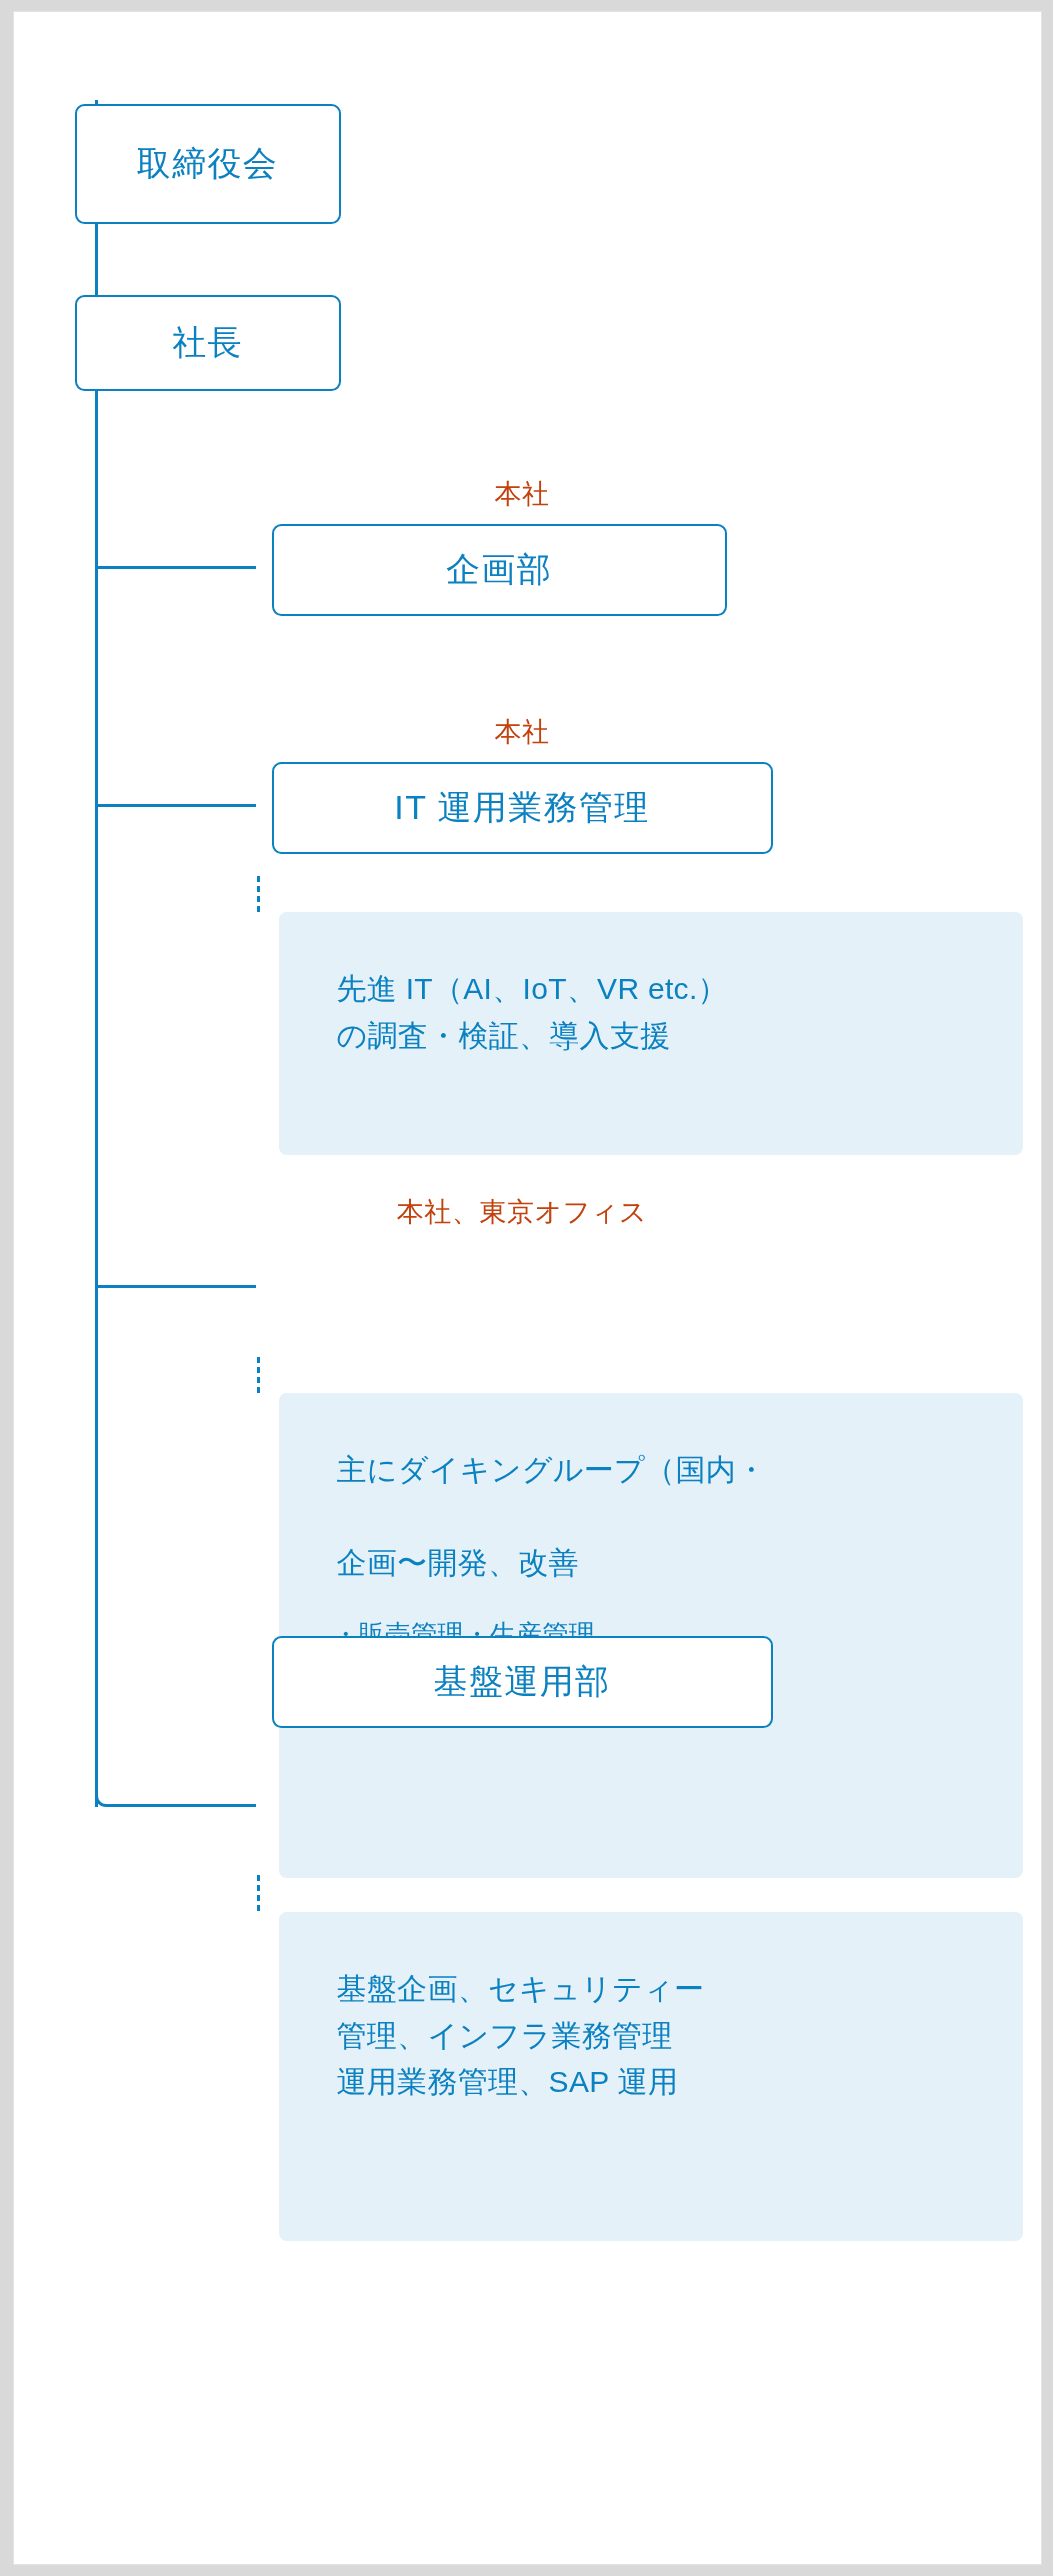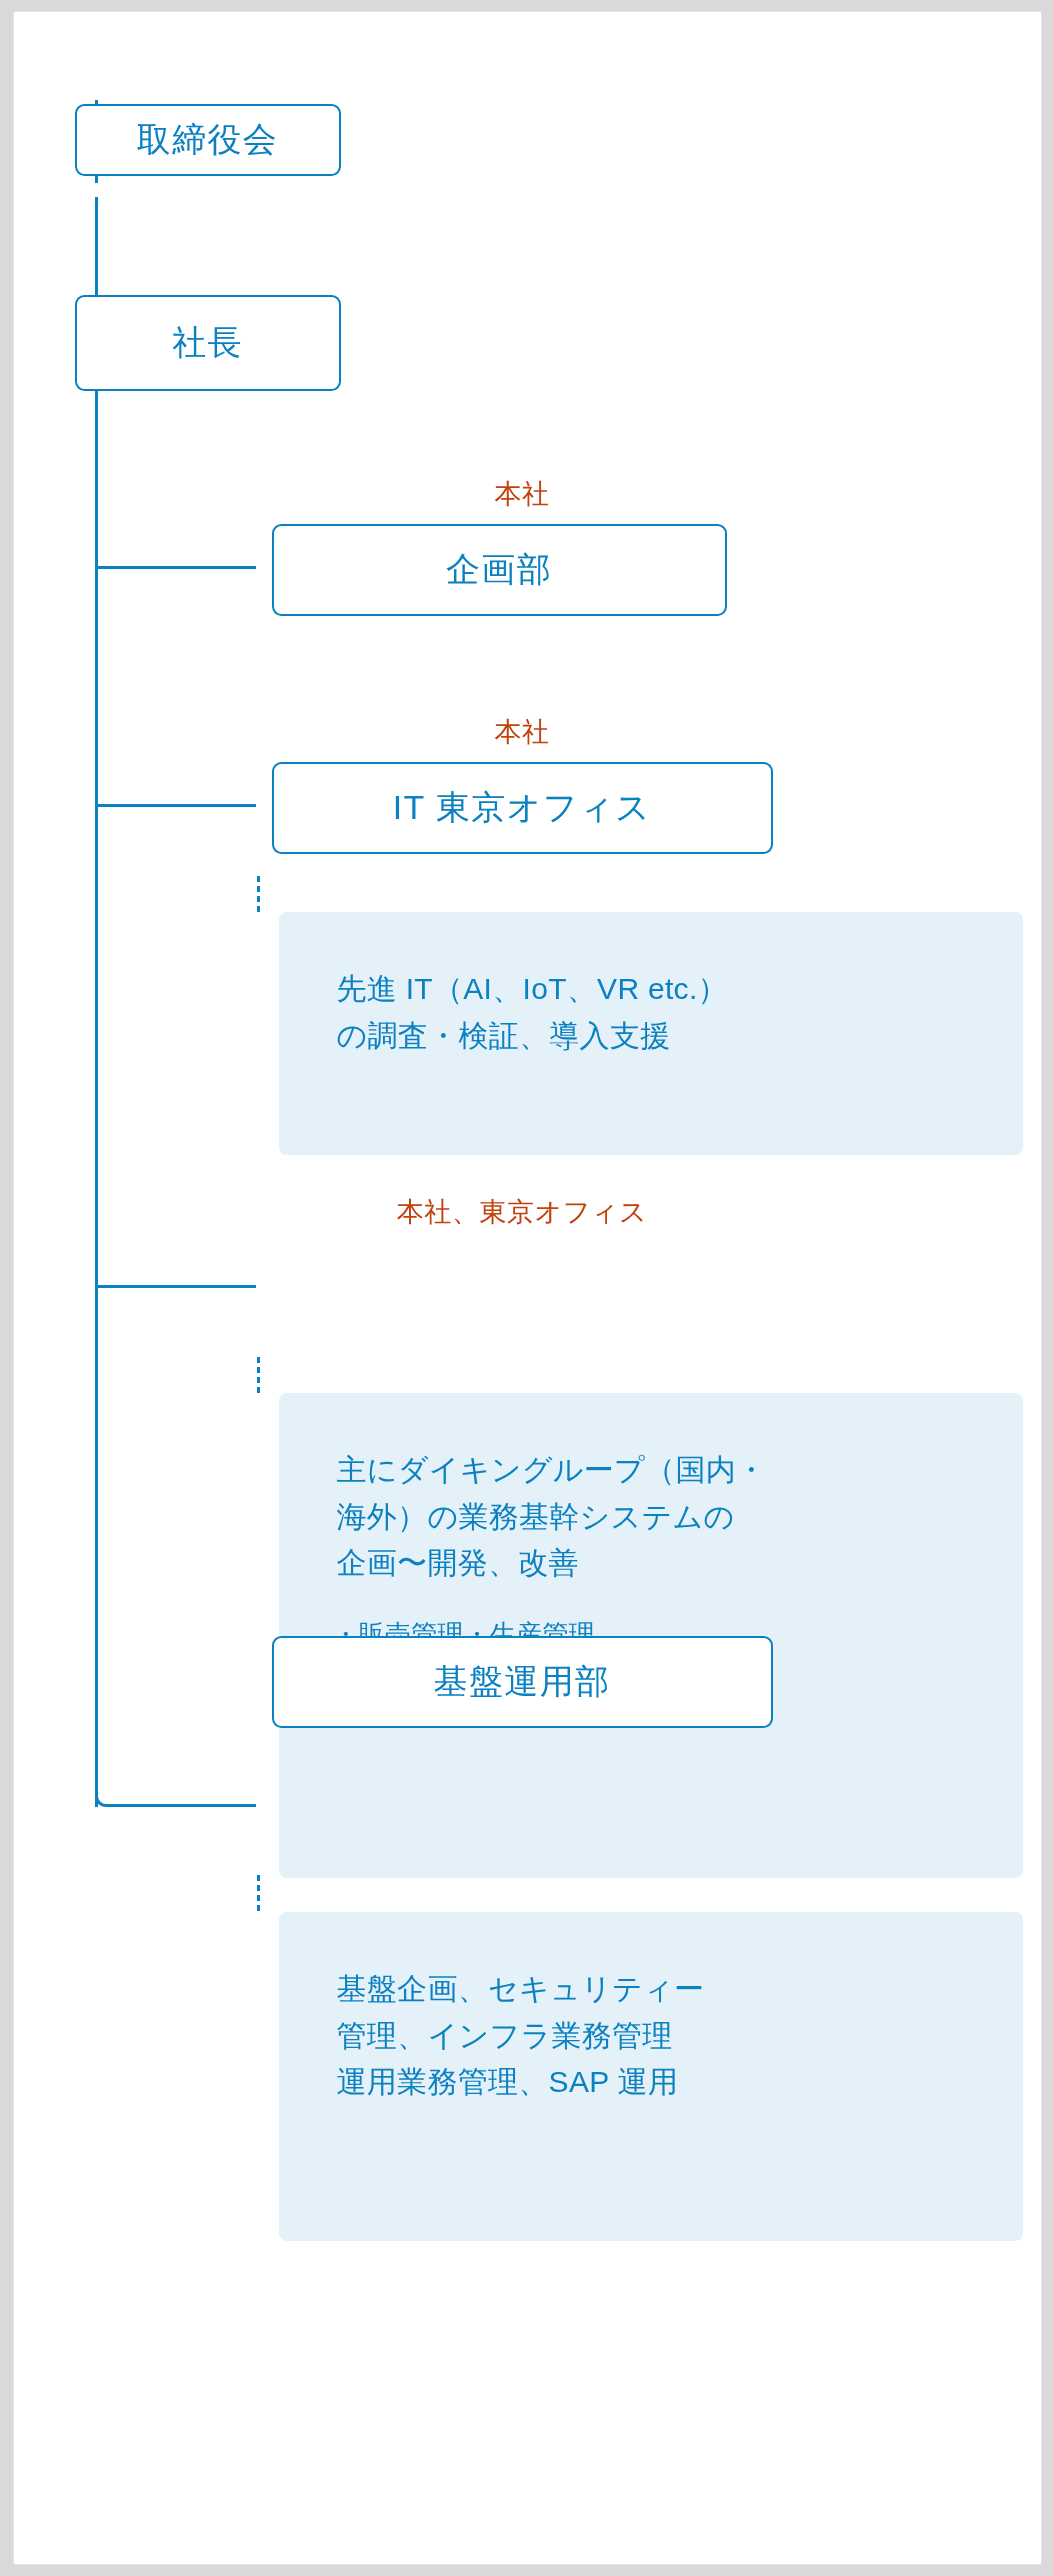--- a/index.html
+++ b/index.html
@@ -128,49 +128,49 @@
     <div class="branch" style="left:81px; top:792px; width:161px;"></div>
 
     <div class="branch" style="left:81px; top:1273px; width:161px;"></div>
 
     <div class="branch-corner" style="left:81px; top:1723px; width:161px; height:72px;"></div>
 
     <div class="dotted" style="left:243px; top:864px;"></div>
     <div class="dotted" style="left:243px; top:1345px;"></div>
     <div class="dotted" style="left:243px; top:1863px;"></div>
 
-    <div class="node" style="left:61px; top:92px; width:266px; height:72px; top:92px;">
+    <div class="node" style="left:61px; top:92px; width:266px; height:120px; top:92px;">
       <span class="node-label">取締役会</span>
     </div>
 
     <div class="node" style="left:61px; top:283px; width:266px; height:96px;">
       <span class="node-label">社長</span>
     </div>
 
     <div class="office" style="left:258px; top:464px; width:501px;">本社</div>
     <div class="node" style="left:258px; top:512px; width:455px; height:92px;">
       <span class="node-label">企画部</span>
     </div>
 
     <div class="office" style="left:258px; top:702px; width:501px;">本社</div>
     <div class="node" style="left:258px; top:750px; width:501px; height:92px;">
-      <span class="node-label">IT 東京オフィス</span>
+      <span class="node-label">IT 運用業務管理</span>
     </div>
     <div class="desc" style="left:265px; top:900px; width:744px; height:243px;">
       <p class="desc-head">
         <span>先進 IT（AI、IoT、VR etc.）</span><br>
         <span>の調査・検証、導入支援</span>
       </p>
     </div>
 
     <div class="office" style="left: 258px; top: 1182px; width: 501px;">本社、東京オフィス</div>
     <div class="desc" style="left:265px; top:1381px; width:744px; height:485px;">
       <p class="desc-head">
         <span>主にダイキングループ（国内・</span><br>
-        <span>海外）の業務基幹システムの</span><br>
+        <br>
         <span>企画〜開発、改善</span>
       </p>
       <ul class="desc-list">
         <li>・販売管理・生産管理</li>
         <li>・購買、在庫管理・会計管理</li>
       </ul>
     </div>
 
     <div class="office" style="left: 258px; top: 1632px; width: 501px;">本社、東京オフィス</div>
     <div class="node" style="left:258px; top:1624px; width:501px; height:92px;">

